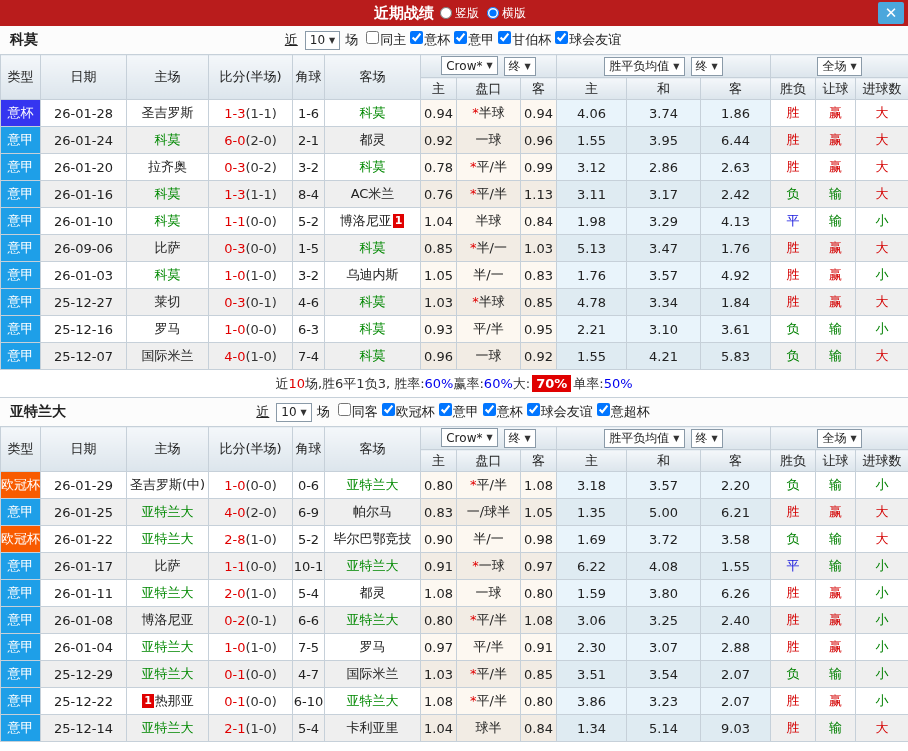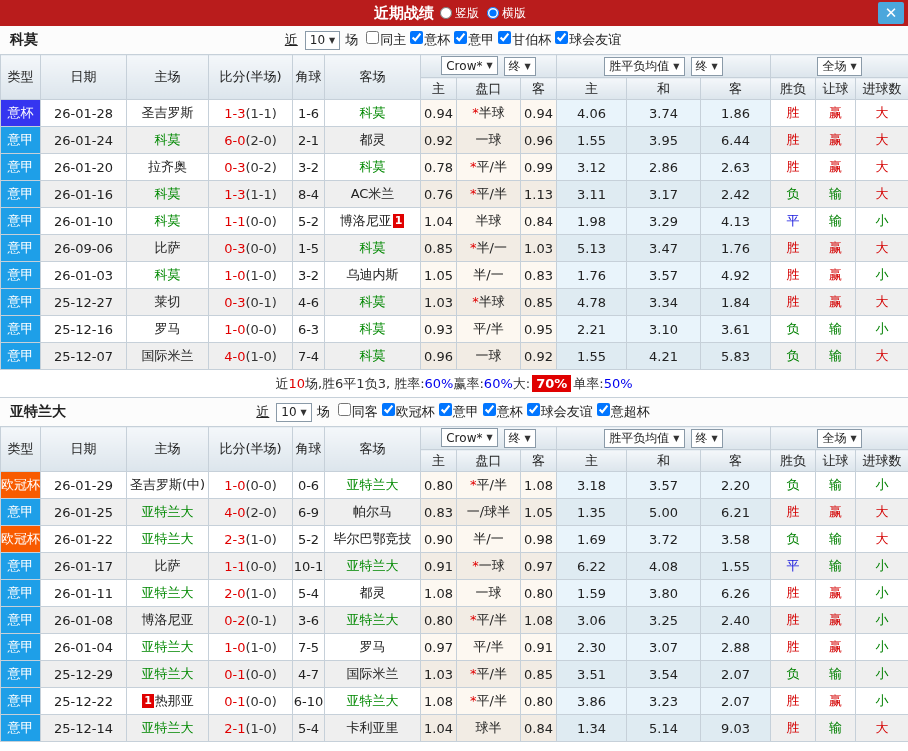--- a/index.html
+++ b/index.html
@@ -496,21 +496,21 @@
             <td class="eu">5.00</td>
             <td class="eu">6.21</td>
             <td class="res r">胜</td>
             <td class="res r">赢</td>
             <td class="res r">大</td>
           </tr>
           <tr>
             <td class="type ucl">欧冠杯</td>
             <td class="date">26-01-22</td>
             <td class="team-cell"><span class="focus">亚特兰大</span></td>
-            <td class="score"><span class="ft">2-3</span><span class="ht">(1-0)</span></td>
+            <td class="score"><span class="ft">2-8</span><span class="ht">(1-0)</span></td>
             <td class="corner">5-2</td>
             <td class="team-cell"><span>毕尔巴鄂竞技</span></td>
             <td class="ah">0.90</td>
             <td class="ah">半/一</td>
             <td class="ah">0.98</td>
             <td class="eu">1.69</td>
             <td class="eu">3.72</td>
             <td class="eu">3.58</td>
             <td class="res g">负</td>
             <td class="res g">输</td>
@@ -548,21 +548,21 @@
             <td class="eu">6.26</td>
             <td class="res r">胜</td>
             <td class="res r">赢</td>
             <td class="res g">小</td>
           </tr>
           <tr>
             <td class="type serie">意甲</td>
             <td class="date">26-01-08</td>
             <td class="team-cell"><span>博洛尼亚</span></td>
             <td class="score"><span class="ft">0-2</span><span class="ht">(0-1)</span></td>
-            <td class="corner">3-6</td>
+            <td class="corner">6-6</td>
             <td class="team-cell"><span class="focus">亚特兰大</span></td>
             <td class="ah">0.80</td>
             <td class="ah"><span class="star">*</span>平/半</td>
             <td class="ah">1.08</td>
             <td class="eu">3.06</td>
             <td class="eu">3.25</td>
             <td class="eu">2.40</td>
             <td class="res r">胜</td>
             <td class="res r">赢</td>
             <td class="res g">小</td>

